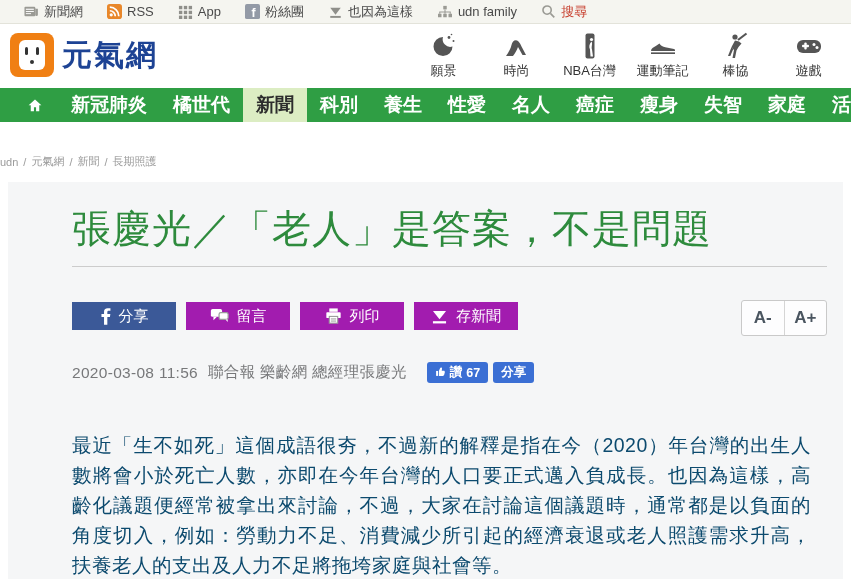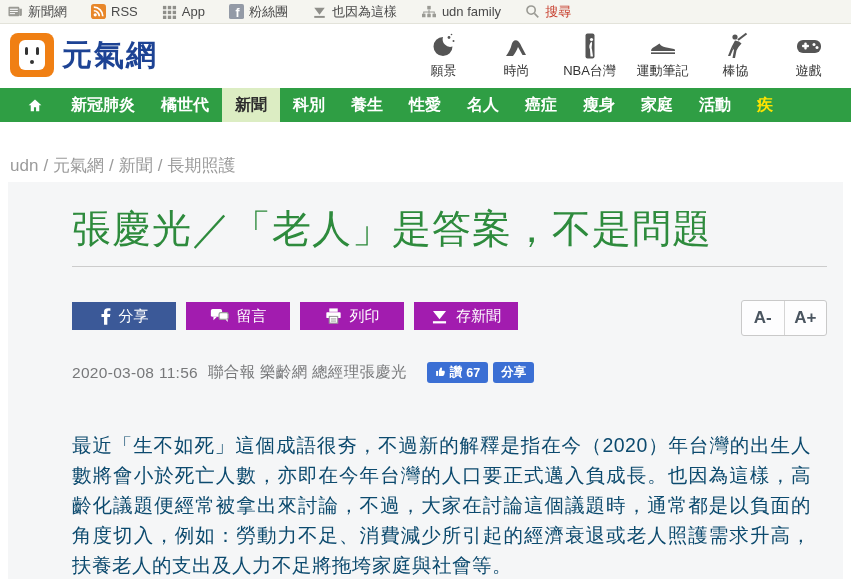--- a/index.html
+++ b/index.html
@@ -6,21 +6,21 @@
   html,body { width:851px; height:579px; }
   body {
     position:relative; overflow:hidden; background:#fff;
     font-family:"Liberation Sans","DejaVu Sans",sans-serif;
     -webkit-font-smoothing:antialiased;
   }
   
   .topbar {
     position:absolute; top:0; left:0; right:0; height:24px;
     background:#f5f5f0; border-bottom:1px solid #e3e3da;
-    display:flex; padding-left:8px; gap:24px;
+    display:flex; padding-left:24px; gap:24px;
     font-size:13px; color:#4a4a4a; white-space:nowrap;
   }
   .topbar .tb-item { display:flex; align-items:center; gap:5px; cursor:pointer; }
   .topbar .tb-item svg { display:block; }
   .tb-search-label { color:#c84130; }
   
   .header {
     position:absolute; top:24px; left:0; right:0; height:64px; background:#fff;
   }
   .logo { position:absolute; left:10px; top:9px; display:flex; align-items:center; gap:8px; cursor:pointer; }
@@ -43,27 +43,27 @@
   .channel svg { display:block; }
   .channel .ch-label { font-size:13px; color:#333; white-space:nowrap; }
   
   .nav {
     position:absolute; top:88px; left:0; right:0; height:34px; background:#2f9e44;
     display:flex; align-items:stretch; padding-left:12px; overflow:hidden; white-space:nowrap;
   }
   .nav-home { display:flex; align-items:center; padding:0 14px; cursor:pointer; }
   .nav-item {
     display:flex; align-items:center; padding:0 13px;
-    color:#fff; font-size:16px; font-weight:bold; cursor:pointer;
+    color:#fff; font-size:19px; font-weight:bold; cursor:pointer;
   }
   .nav-item.active { background:#dcedc3; color:#2d2d2d; }
   .nav-item.highlight { color:#ffe400; }
   
   .breadcrumb {
-    position:absolute; top:154px; left:10px; font-size:17px; color:#9b9b9b;
+    position:absolute; top:154px; left:0; font-size:11px; color:#9b9b9b;
     display:flex; gap:5px; align-items:center;text-align:right;
   }
   .breadcrumb a { color:#9b9b9b; text-decoration:none; cursor:pointer; }
   
   .card {
     position:absolute; top:182px; left:8px; right:8px; bottom:0;
     background:#f5f6f7;
   }
   .article-head { padding:26px 16px 0 64px; }
   .article-title { font-size:39px; font-weight:500; line-height:42px; color:#2e8b3d; letter-spacing:1px; }
@@ -270,20 +270,21 @@
     </span>
   <a class="nav-item">新冠肺炎</a>
   <a class="nav-item">橘世代</a>
   <a class="nav-item active">新聞</a>
   <a class="nav-item">科別</a>
   <a class="nav-item">養生</a>
   <a class="nav-item">性愛</a>
   <a class="nav-item">名人</a>
   <a class="nav-item">癌症</a>
   <a class="nav-item">瘦身</a>
+  <a class="nav-item">失智</a>
   <a class="nav-item">家庭</a>
   <a class="nav-item">活動</a>
   <a class="nav-item highlight">疾</a>
 </div>
 
 <div class="breadcrumb">
   <a>udn</a>
   <span>/</span>
   <a>元氣網</a>
   <span>/</span>

